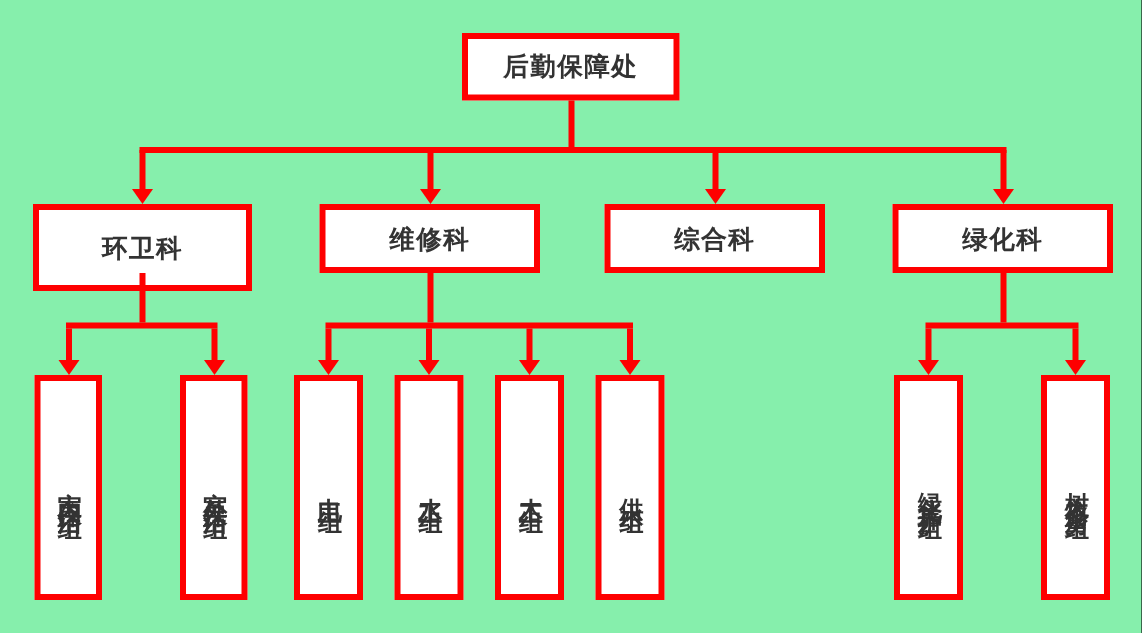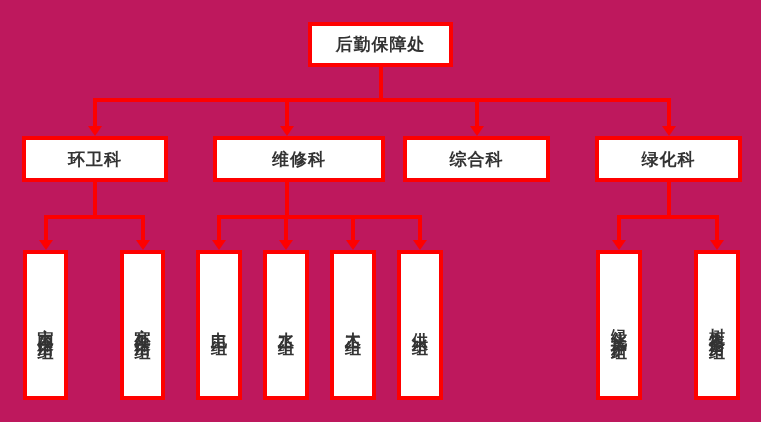--- a/index.html
+++ b/index.html
@@ -5,21 +5,21 @@
   html, body {
     margin: 0;
     padding: 0;
     background: #000;
     font-family: "Liberation Sans", "DejaVu Sans", sans-serif;
   }
   .stage {
     position: relative;
     width: 761px;
     height: 422px;
-    background: #be185d;
+    background: #86efac;
     overflow: hidden;
   }
   
   .node {
     position: absolute;
     box-sizing: border-box;
     background: #fff;
     border: 4px solid #fe0000;
     color: #333;
     font-weight: bold;
@@ -32,22 +32,22 @@
   .node.v {
     font-size: 16px;
     writing-mode: vertical-rl;
     text-orientation: upright;
     letter-spacing: 4px;
     line-height: 1;
   }
   
   .n-root { left: 308px; top: 22px; width: 145px; height: 45px; }
   
-  .n-d0 { left: 22px;  top: 136px; width: 146px; height: 46px; }
-  .n-d1 { left: 213px; top: 136px; width: 172px; height: 46px; }
+  .n-d0 { left: 22px;  top: 136px; width: 146px; height: 58px; }
+  .n-d1 { left: 213px; top: 136px; width: 147px; height: 46px; }
   .n-d2 { left: 403px; top: 136px; width: 147px; height: 46px; }
   .n-d3 { left: 595px; top: 136px; width: 147px; height: 46px; }
   
   .n-c00 { left: 23px;  top: 250px; width: 45px; height: 150px; }
   .n-c01 { left: 120px; top: 250px; width: 45px; height: 150px; }
   .n-c10 { left: 196px; top: 250px; width: 46px; height: 150px; }
   .n-c11 { left: 263px; top: 250px; width: 46px; height: 150px; }
   .n-c12 { left: 330px; top: 250px; width: 46px; height: 150px; }
   .n-c13 { left: 397px; top: 250px; width: 46px; height: 150px; }
   .n-c30 { left: 596px; top: 250px; width: 46px; height: 150px; }

